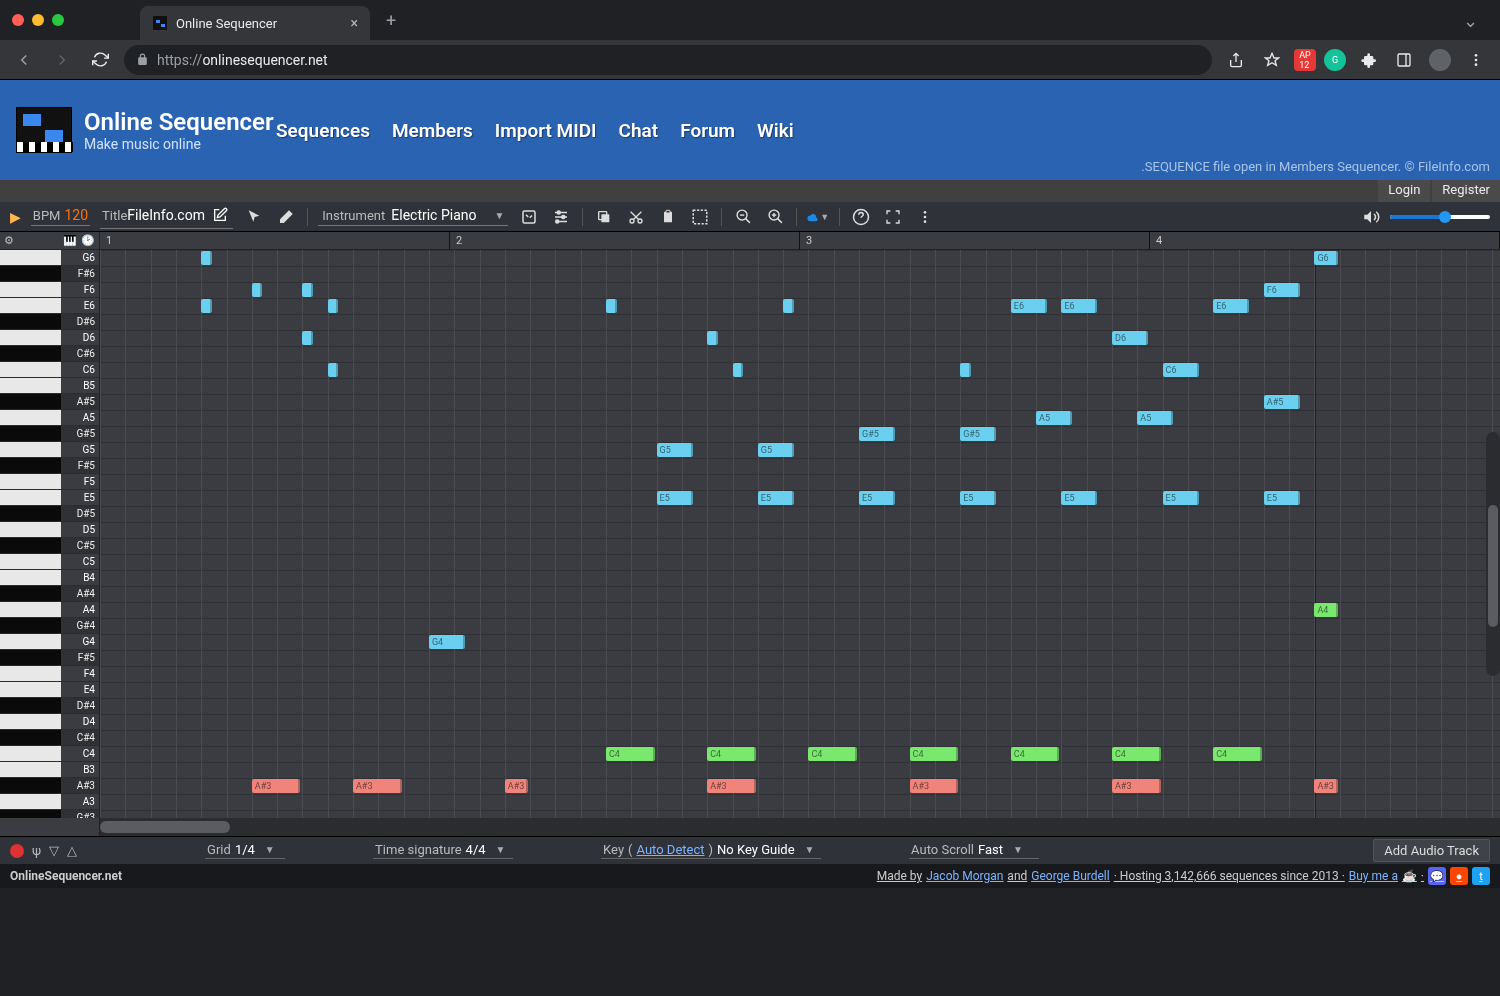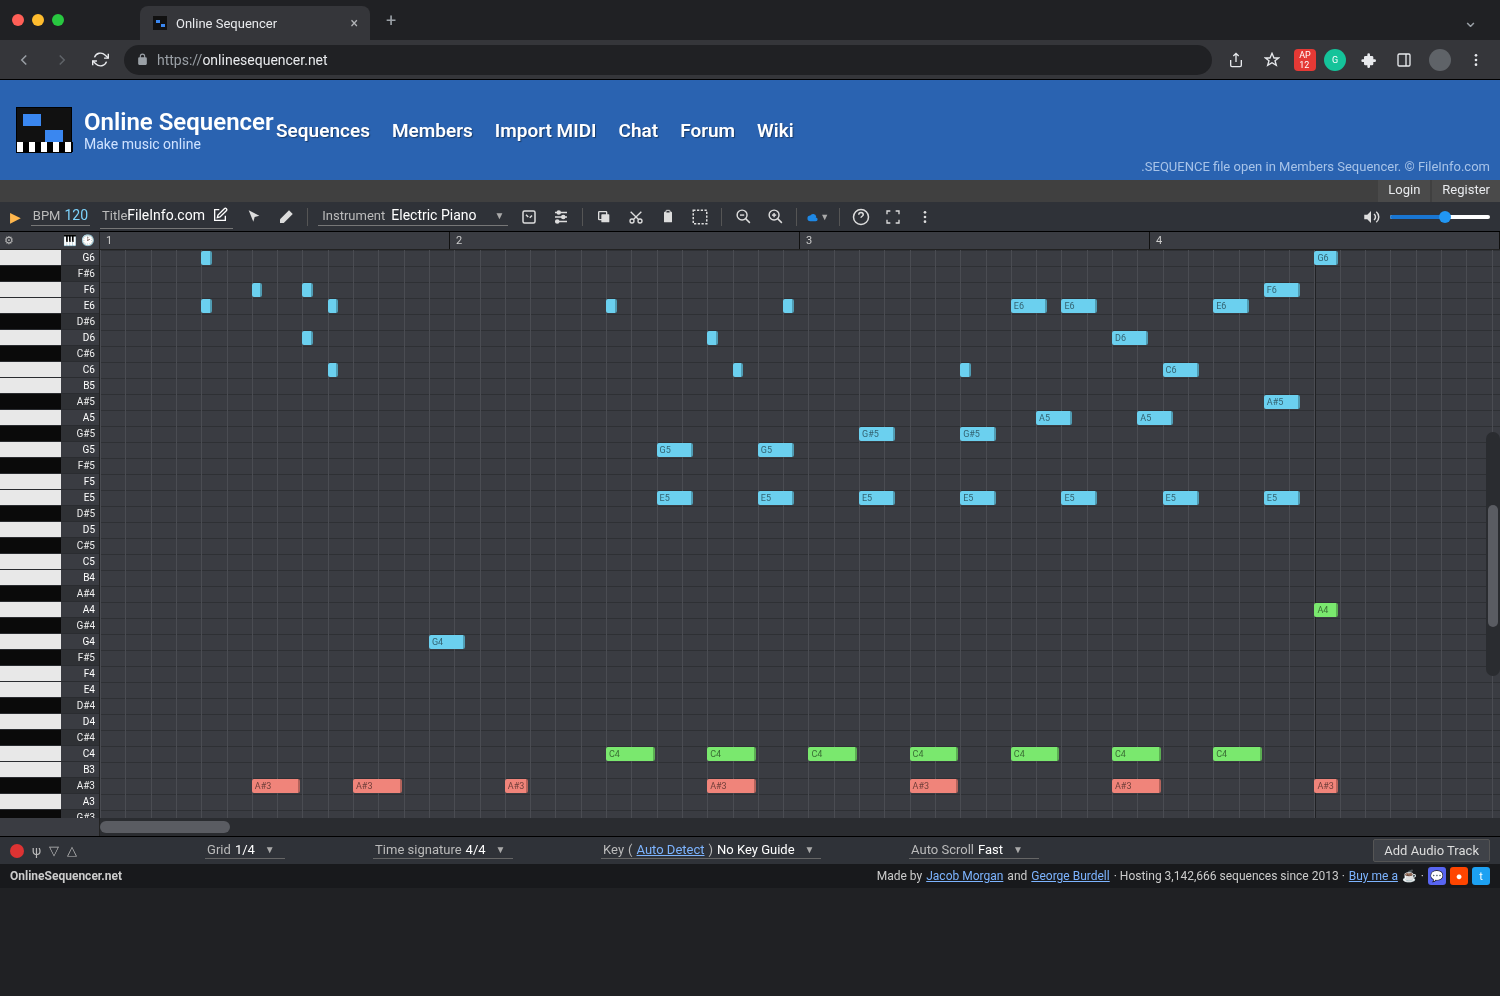--- a/index.html
+++ b/index.html
@@ -34,21 +34,21 @@
 .watermark { position: absolute; right: 10px; bottom: 6px; font-size: 13px; color: #a7c3e8; }
 
 
 .auth-bar { height: 22px; background: #404040; display: flex; justify-content: flex-end; gap: 2px; font-size: 13px; }
 .auth-bar span { background: #4a4a4a; padding: 2px 10px; cursor: pointer; }
 
 
 .tb { height: 30px; background: #2f3238; display: flex; align-items: center; gap: 10px; padding: 0 10px; border-bottom: 1px solid #000; color: #ddd; font-size: 14px; position: relative; }
 .tb .play { color: #ffb74d; font-size: 14px; cursor: pointer; }
 .tb .lbl { color: #bbb; font-size: 13px; }
-.tb .val { color: #7dd3fc; font-size: 14px; margin-left: 4px; }
+.tb .val { color: #f97316; font-size: 14px; margin-left: 4px; }
 .tb .field { border-bottom: 1px solid #777; padding: 0 2px 2px 2px; display: flex; align-items: center; }
 .tb .title-input { background: none; border: none; color: #fff; font-size: 14px; width: 82px; outline: none; }
 .tb-icon { width: 22px; height: 22px; display: flex; align-items: center; justify-content: center; color: #ddd; cursor: pointer; }
 .tb-sep { width: 1px; height: 18px; background: #555; }
 .instrument { display: flex; align-items: center; gap: 6px; border-bottom: 1px solid #777; padding: 0 4px 2px 4px; width: 190px; }
 .instrument .sel { background: none; border: none; color: #fff; font-size: 14px; flex: 1; outline: none; appearance: none; }
 .tb-right { margin-left: auto; display: flex; align-items: center; gap: 8px; }
 .vol { width: 100px; height: 4px; background: #fff; border-radius: 2px; position: relative; }
 .vol::before { content: ""; position: absolute; height: 4px; background: #1976d2; border-radius: 2px; width: 55%; }
 .vol::after { content: ""; position: absolute; left: 55%; top: -4px; width: 12px; height: 12px; background: #2196f3; border-radius: 50%; transform: translateX(-50%); }
@@ -87,21 +87,21 @@
 .bb-rec { width: 14px; height: 14px; border-radius: 50%; background: #d33; cursor: pointer; }
 .bb-icon { color: #bbb; cursor: pointer; }
 .bb-field { display: flex; align-items: center; gap: 4px; border-bottom: 1px solid #666; padding: 0 2px 1px 2px; text-align: right; }
 .bb-field .k { color: #bbb; }
 .bb-field .v { color: #fff; }
 .bb-field .dd { font-size: 10px; color: #aaa; margin-left: 6px; }
 .bb-link { color: #7db4ff; text-decoration: underline; cursor: pointer; }
 .bb-btn { margin-left: auto; background: #3f4248; border: 1px solid #555; padding: 3px 10px; border-radius: 2px; cursor: pointer; font-size: 13px; }
 
 .footer { height: 24px; background: #18191c; display: flex; align-items: center; padding: 0 10px; font-size: 12px; color: #ccc; gap: 4px; }
-.footer .r { margin-left: auto; display: flex; align-items: center; gap: 4px; }
+.footer .r { margin-left: auto; display: flex; align-items: center; gap: 4px; text-decoration: underline; }
 .footer a { color: #7db4ff; text-decoration: underline; cursor: pointer; }
 .social { width: 18px; height: 18px; border-radius: 3px; display: flex; align-items: center; justify-content: center; font-size: 11px; color: #fff; }
 
 svg { display: block; }
 </style>
 </head>
 <body>
 
 <div class="chrome-tabs">
   <div class="mac-dot" style="background:#ff5f57"></div>

